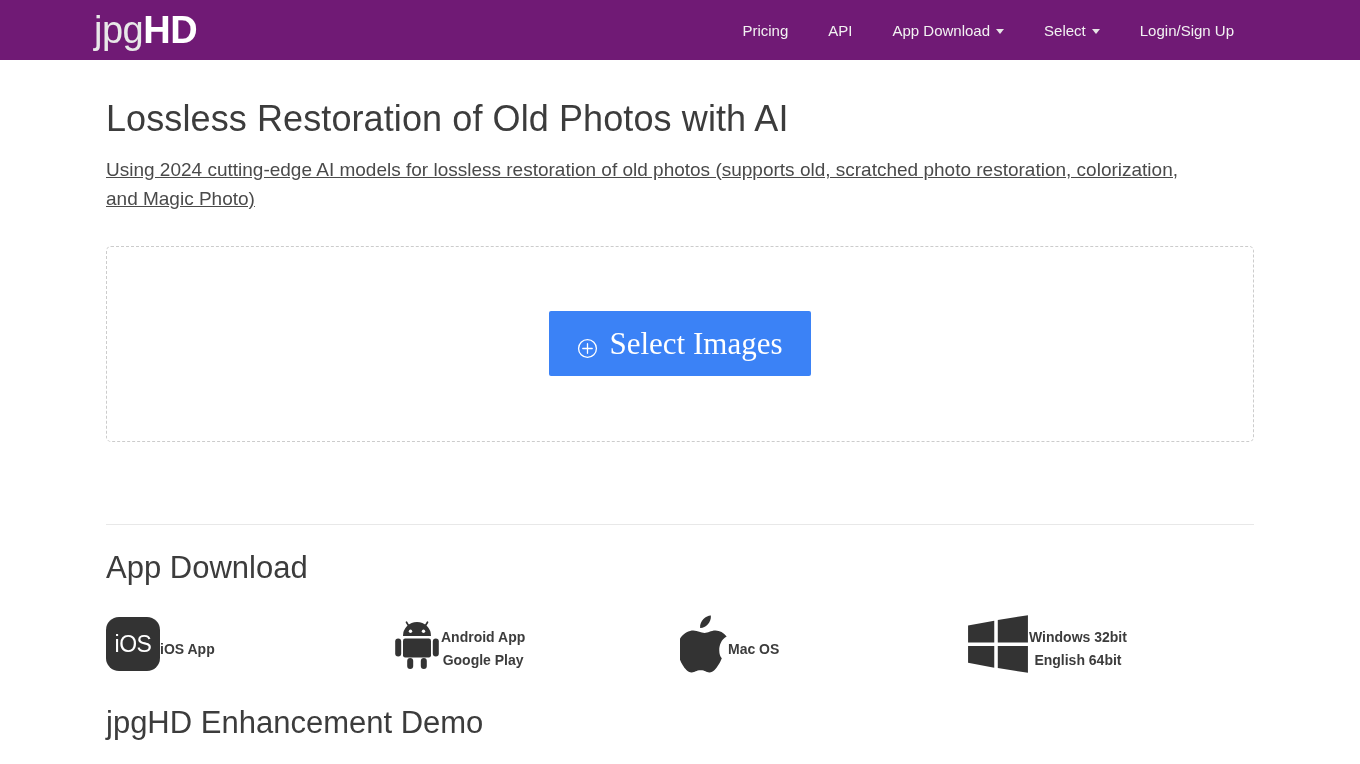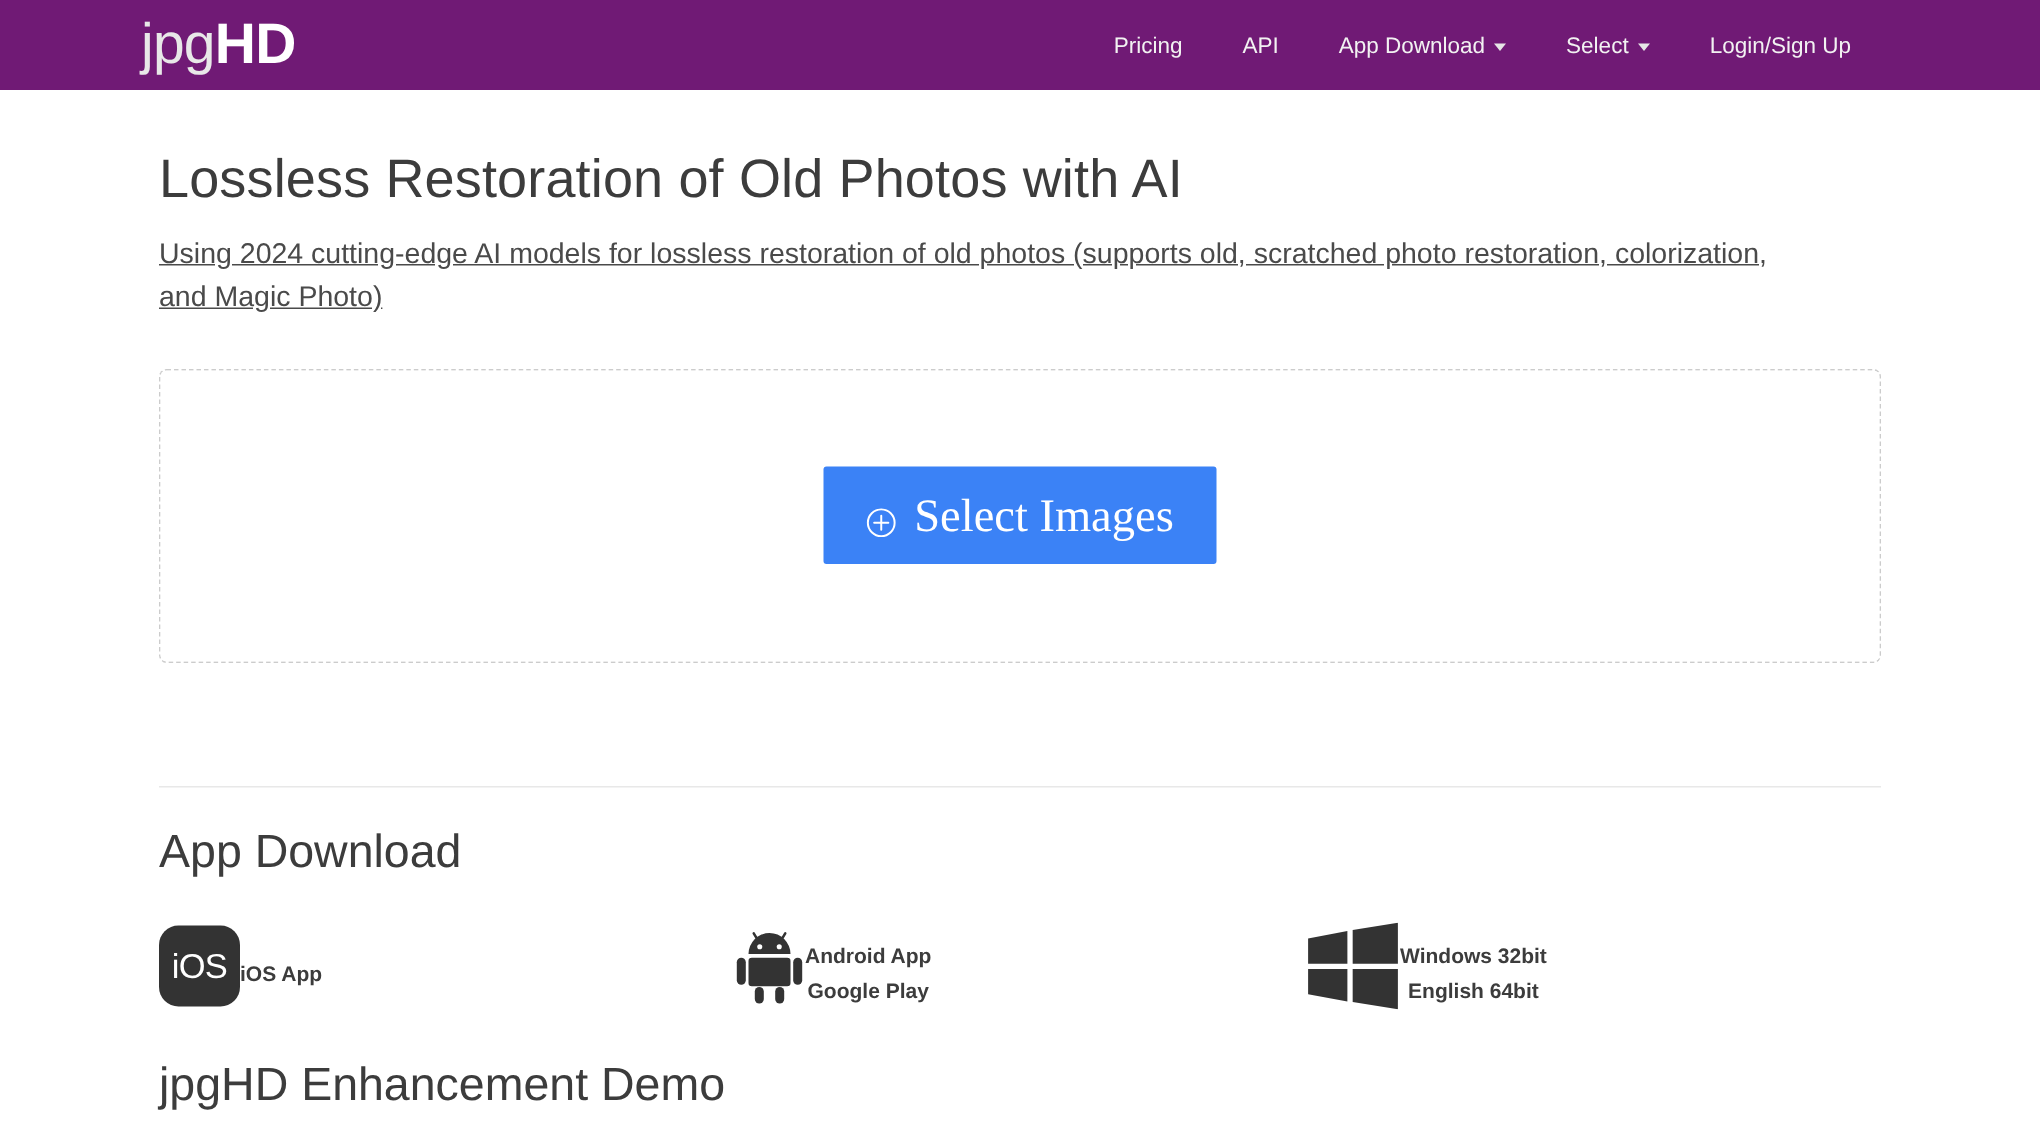--- a/index.html
+++ b/index.html
@@ -283,20 +283,31 @@
               <rect x="27.8" y="40" width="6" height="11" rx="3"></rect>
             </g>
           </svg>
         </span>
         <span class="app-label">
           <span>Android App</span><br>
           <span>Google Play</span>
         </span>
       </a>
 
+      <a class="app-cell">
+        <span class="app-icon">
+          <svg viewBox="0 0 44 54" width="48" height="58" aria-hidden="true">
+            <g fill="#333333">
+              <path d="M28.4 0.5c0.3 3.4-1 6.3-3 8.4-2 2.1-4.6 3.4-7 3.2-0.4-3.2 1.2-6.4 3.1-8.3C23.6 1.6 26.4 0.4 28.4 0.5z"></path>
+              <path d="M38.6 40.2c-1.1 2.6-1.7 3.8-3.1 6.1-2 3.2-4.9 7.2-8.4 7.2-3.2 0.1-4-2.1-8.3-2-4.3 0-5.2 2.1-8.4 2-3.6-0.1-6.3-3.6-8.3-6.9C-3.4 37.6-4 26.6 0.5 20.8c3-4 7.5-6.3 11.6-6.3 4.2 0 6.9 2.3 10.4 2.3 3.4 0 5.5-2.3 10.3-2.3 3.7 0 7.6 2 10.3 5.5-9.1 5-7.6 18 -4.5 20.2z"></path>
+            </g>
+          </svg>
+        </span>
+        <span class="app-label">Mac OS</span>
+      </a>
 
       <a class="app-cell">
         <span class="app-icon">
           <svg viewBox="0 0 58 54" width="62" height="58" aria-hidden="true">
             <g fill="#333333">
               <path d="M1 9.8 L25.5 5.2 L25.5 25.6 L1 25.6 Z"></path>
               <path d="M28.8 4.6 L57 0 L57 25.6 L28.8 25.6 Z"></path>
               <path d="M1 28.8 L25.5 28.8 L25.5 49.2 L1 44.6 Z"></path>
               <path d="M28.8 28.8 L57 28.8 L57 54 L28.8 49.4 Z"></path>
             </g>

